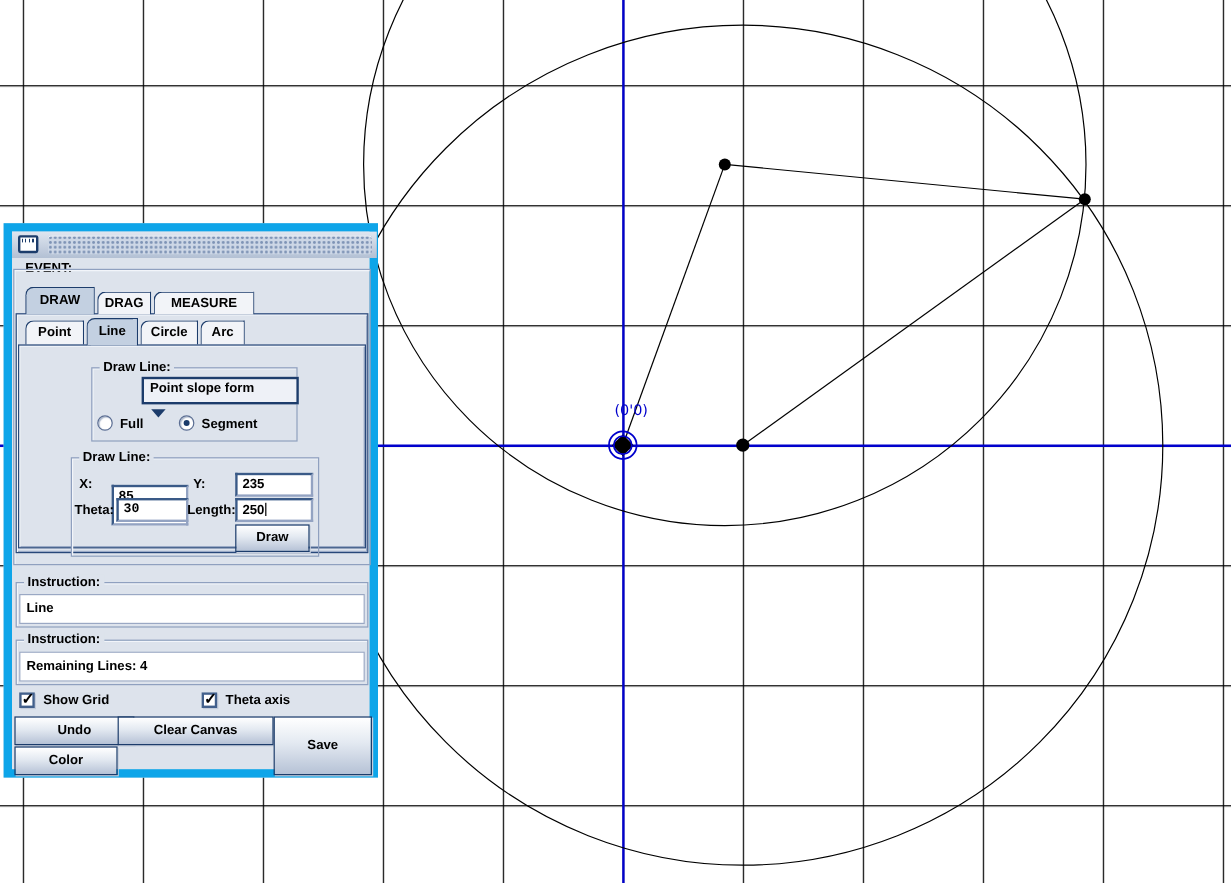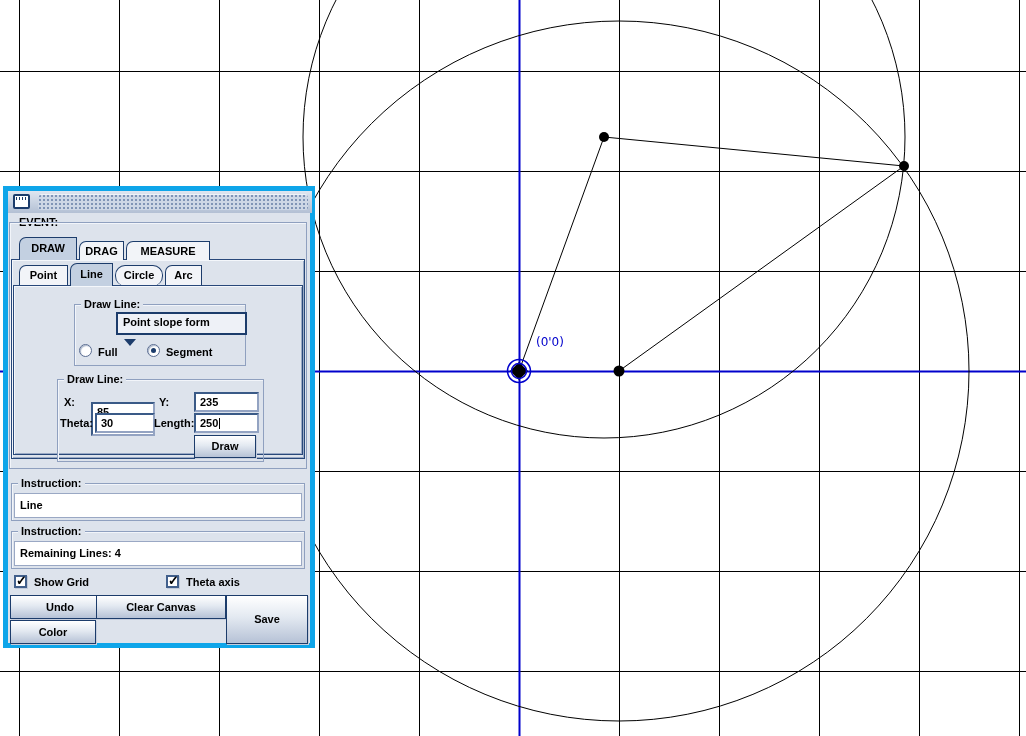--- a/index.html
+++ b/index.html
@@ -3,27 +3,27 @@
 <meta charset="utf-8">
 <style>
   html,body{margin:0;padding:0;}
   body{
     width:1026px;height:736px;position:relative;overflow:hidden;background:#fff;
     font-family:"Liberation Sans",sans-serif;
   }
   
   #drawing-svg{position:absolute;left:0;top:0;z-index:0;}
   #origin-label{
-    position:absolute;left:536px;top:335px;z-index:1;
+    position:absolute;left:512px;top:335px;z-index:1;
     color:#0000cc;font-size:12px;font-family:"DejaVu Sans",sans-serif;white-space:nowrap;
   }
   
   #panel{
     position:absolute;left:3px;top:186px;width:312px;height:462px;z-index:2;
-    background:#dde3ec;border:5px solid #0ea5e9;box-sizing:border-box;
+    background:#dde3ec;border:7px solid #0ea5e9;box-sizing:border-box;
     font-size:11px;font-weight:bold;color:#000;
   }
   #panel *{box-sizing:border-box;}
   .abs{position:absolute;}
   
   .titlebar{left:0;top:0;width:304px;height:22px;background:linear-gradient(180deg,#dfe6f0,#b3c0d4);}
   .tb-icon{left:5px;top:3px;width:17px;height:15px;background:#fff;border:2px solid #1c3c6b;border-radius:2px;}
   .tb-icon-strip{margin:1px;height:3px;background:repeating-linear-gradient(90deg,#1c3c6b 0 1px,transparent 1px 3px);}
   .tb-texture{
     left:30px;top:3px;width:270px;height:16px;border-radius:3px;
@@ -142,21 +142,21 @@
   </div>
 
   <div class="abs pane" style="left:3px;top:68px;width:294px;height:200px;"></div>
 
   <div class="abs tab" style="left:11px;top:74px;width:49px;height:21px;z-index:2;">
     <span>Point</span>
   </div>
   <div class="abs tab selected" style="left:62px;top:72px;width:43px;height:23px;">
     <span>Line</span>
   </div>
-  <div class="abs tab" style="left:107px;top:74px;width:48px;height:21px;z-index:2;border-radius:10px;">
+  <div class="abs tab" style="left:107px;top:74px;width:48px;height:21px;z-index:2;">
     <span>Circle</span>
   </div>
   <div class="abs tab" style="left:157px;top:74px;width:37px;height:21px;z-index:2;">
     <span>Arc</span>
   </div>
 
   <div class="abs pane" style="left:5px;top:94px;width:290px;height:170px;z-index:3;"></div>
 
   <div class="abs group" style="left:66px;top:113px;width:172px;height:62px;z-index:5;"></div>
   <span class="group-title abs lbl" style="left:73px;top:107px;z-index:6;">Draw Line:</span>
@@ -176,21 +176,21 @@
   <span class="group-title abs lbl" style="left:56px;top:182px;z-index:6;">Draw Line:</span>
   <span class="abs lbl" style="left:56px;top:205px;z-index:6;">X:</span>
   <div class="abs tfield" style="left:83px;top:201px;width:64px;height:34px;z-index:6;margin-top:10px;">
     <span>85</span>
   </div>
   <span class="abs lbl" style="left:151px;top:205px;z-index:6;">Y:</span>
   <div class="abs tfield" style="left:186px;top:201px;width:65px;height:20px;z-index:6;">
     <span>235</span>
   </div>
   <span class="abs lbl" style="left:52px;top:226px;z-index:6;">Theta:</span>
-  <div class="abs tfield" style="left:87px;top:222px;width:60px;height:20px;z-index:6;">
+  <div class="abs tfield" style="left:87px;top:222px;width:60px;height:20px;z-index:6;font-family:Liberation Mono, monospace;">
     <span>30</span>
   </div>
   <span class="abs lbl" style="left:146px;top:226px;z-index:6;">Length:</span>
   <div class="abs tfield" style="left:186px;top:222px;width:65px;height:20px;z-index:6;">
     <span>250</span><span class="caret"></span>
   </div>
   <div class="abs mbtn" style="left:186px;top:244px;width:62px;height:23px;line-height:21px;z-index:6;">
     <span>Draw</span>
   </div>
 

